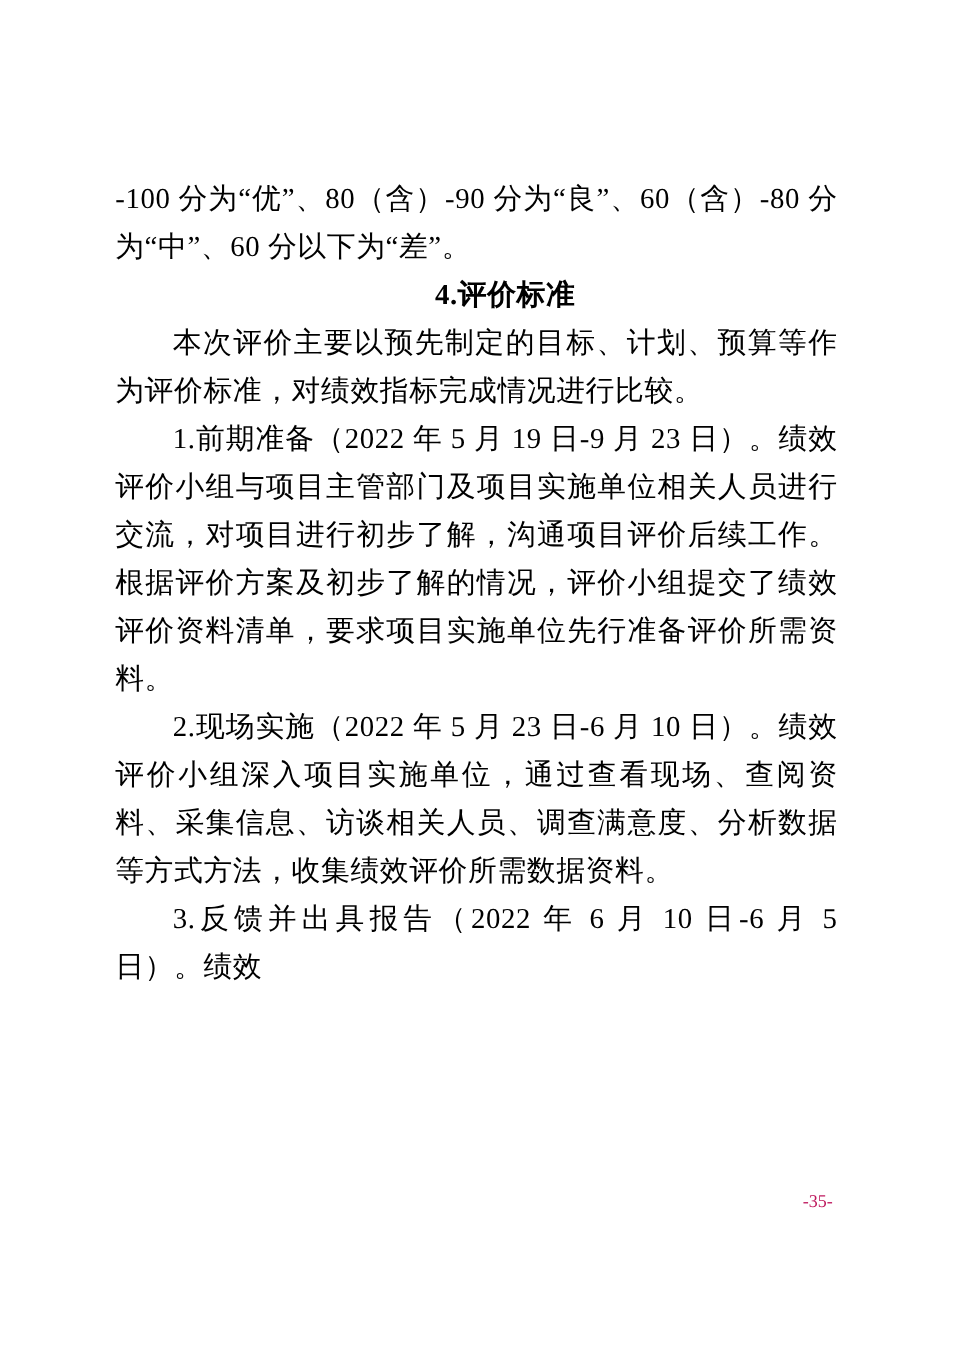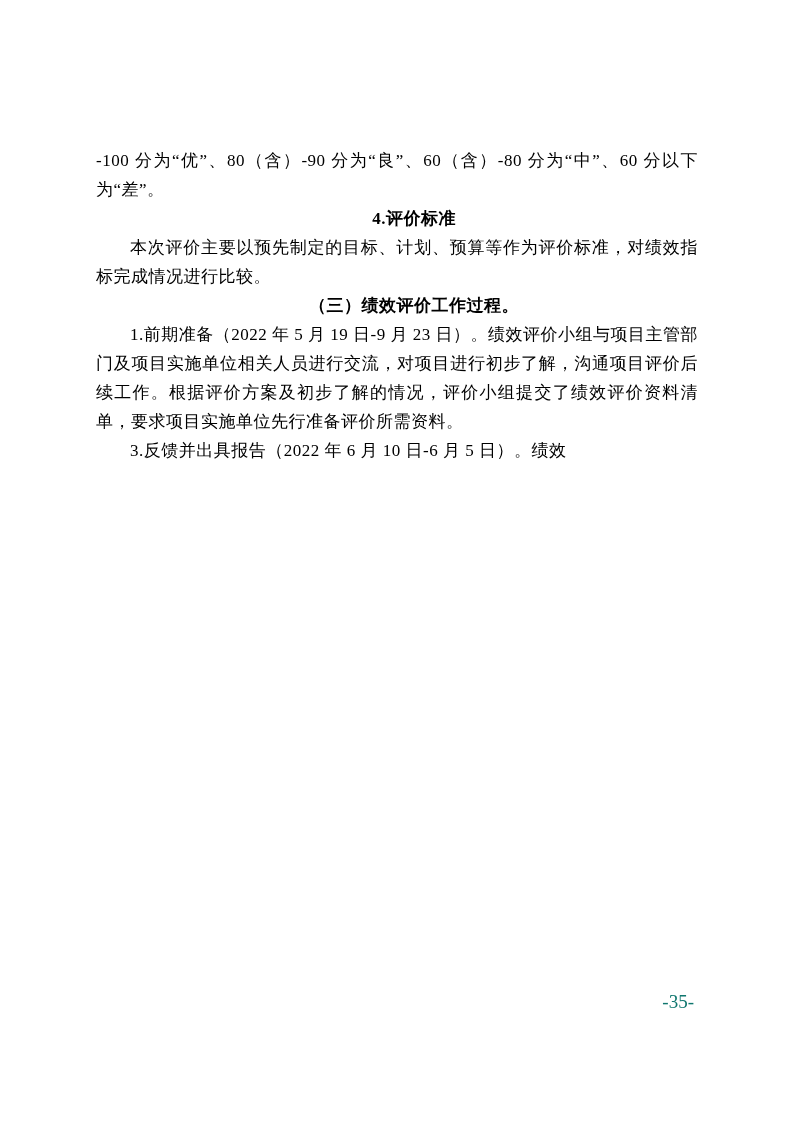--- a/index.html
+++ b/index.html
@@ -18,50 +18,50 @@
   }
   .content {
     position: absolute;
     left: 96px;
     top: 146px;
     width: 602px;
   }
   .content p {
     margin: 0;
     padding: 0;
-    font-size: 17px;
-    line-height: 29px;
+    font-size: 24px;
+    line-height: 40px;
     text-align: justify;
     text-justify: inter-ideograph;
     letter-spacing: 0.5px;
   }
   .content p.indent {
     text-indent: 2em;
   }
   .content p.heading {
     font-weight: bold;
     text-indent: 2em;
     text-align: center;
   }
   .page-number {
     position: absolute;
     top: 990px;
     right: 100px;
-    font-size: 19px;
+    font-size: 15px;
     line-height: 24px;
     font-family: "Liberation Serif", "DejaVu Serif", serif;
-    color: #0f766e;
+    color: #be185d;
   }
 </style>
 </head>
 <body>
 
 <div class="page">
   <div class="content">
     <p class="body">-100 分为“优”、80（含）-90 分为“良”、60（含）-80 分为“中”、60 分以下为“差”。</p>
     <p class="heading">4.评价标准</p>
     <p class="indent">本次评价主要以预先制定的目标、计划、预算等作为评价标准，对绩效指标完成情况进行比较。</p>
-    <p class="heading">（三）绩效评价工作过程。</p>
     <p class="indent">1.前期准备（2022 年 5 月 19 日-9 月 23 日）。绩效评价小组与项目主管部门及项目实施单位相关人员进行交流，对项目进行初步了解，沟通项目评价后续工作。根据评价方案及初步了解的情况，评价小组提交了绩效评价资料清单，要求项目实施单位先行准备评价所需资料。</p>
+    <p class="indent">2.现场实施（2022 年 5 月 23 日-6 月 10 日）。绩效评价小组深入项目实施单位，通过查看现场、查阅资料、采集信息、访谈相关人员、调查满意度、分析数据等方式方法，收集绩效评价所需数据资料。</p>
     <p class="indent">3.反馈并出具报告（2022 年 6 月 10 日-6 月 5 日）。绩效</p>
   </div>
   <div class="page-number">-35-</div>
 </div>
 
 </body></html>

